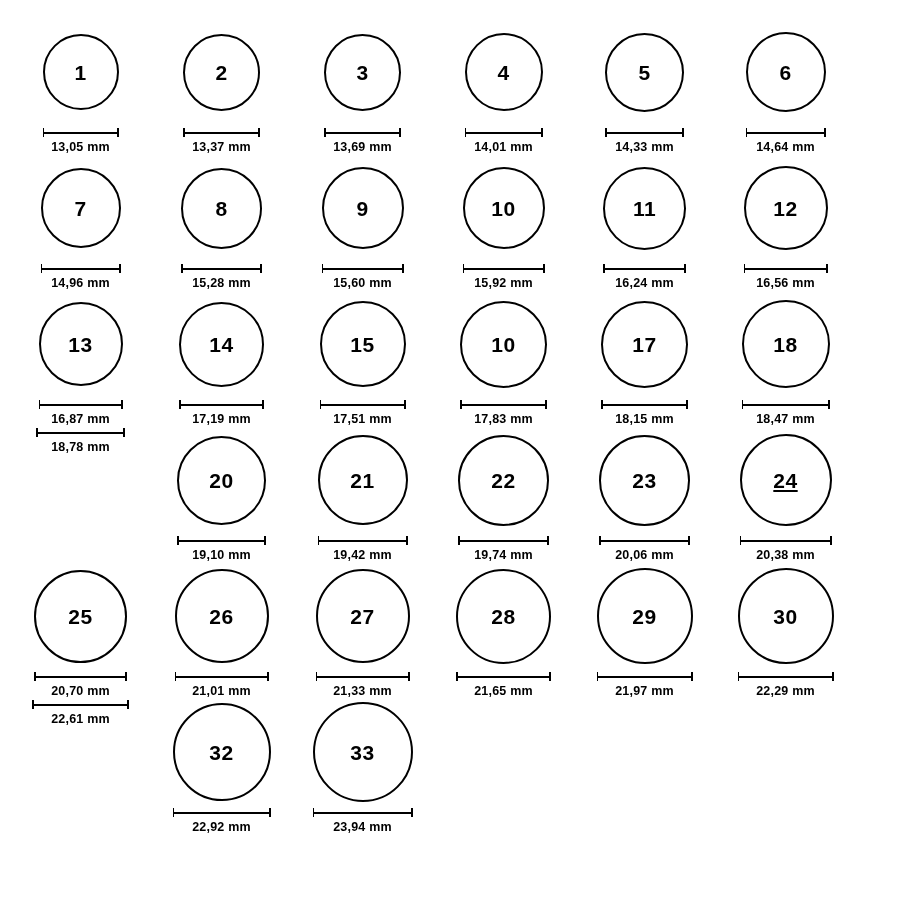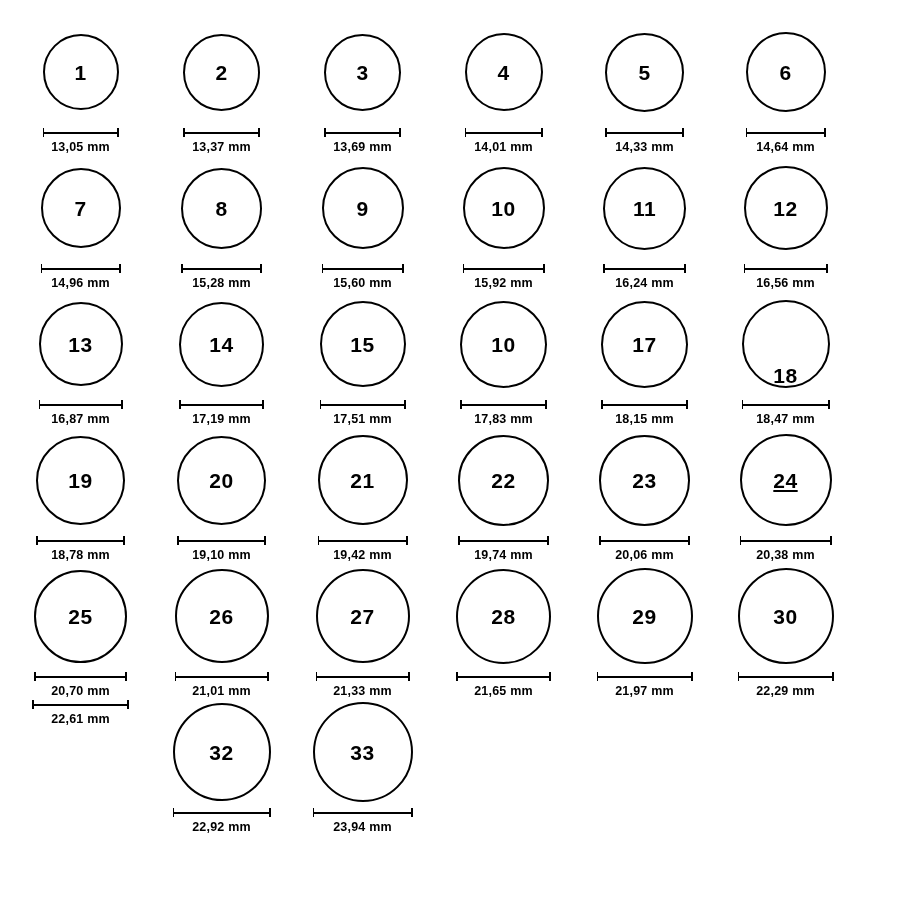--- a/index.html
+++ b/index.html
@@ -351,41 +351,36 @@
           <div class="measure-bar" style="width: 87px;">
             <div class="bar-line"></div>
             <div class="cap left"></div>
             <div class="cap right"></div>
           </div>
           <div class="ring-label">18,15 mm</div>
         </div>
       </div>
       <div class="ring-cell">
         <div class="ring-circle-wrap">
-          <div class="ring-circle" style="width: 88px; height: 88px; align-items: flex-end;">
+          <div class="ring-circle" style="width: 88px; height: 88px;">
             <span class="ring-number">18</span>
           </div>
         </div>
         <div class="ring-measure">
           <div class="measure-bar" style="width: 88px;">
             <div class="bar-line"></div>
             <div class="cap left"></div>
             <div class="cap right"></div>
           </div>
           <div class="ring-label">18,47 mm</div>
         </div>
       </div>
     </div>
     <div class="ring-row">
       <div class="ring-cell">
-        <div class="ring-circle-wrap">
-          <div class="ring-circle" style="width: 89px; height: 89px;">
-            <span class="ring-number">19</span>
-          </div>
-        </div>
         <div class="ring-measure">
           <div class="measure-bar" style="width: 89px;">
             <div class="bar-line"></div>
             <div class="cap left"></div>
             <div class="cap right"></div>
           </div>
           <div class="ring-label">18,78 mm</div>
         </div>
       </div>
       <div class="ring-cell">

